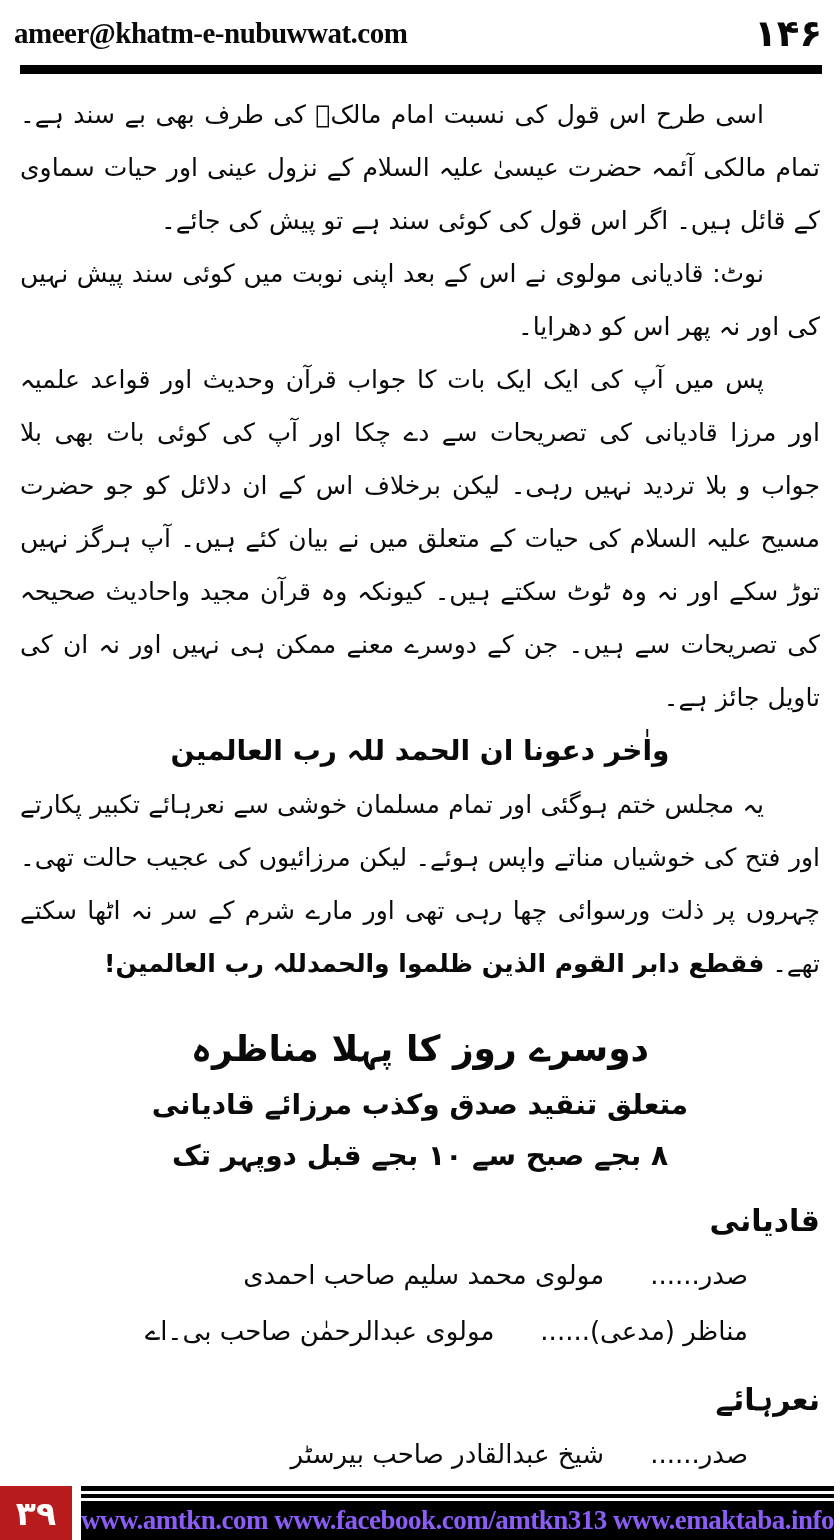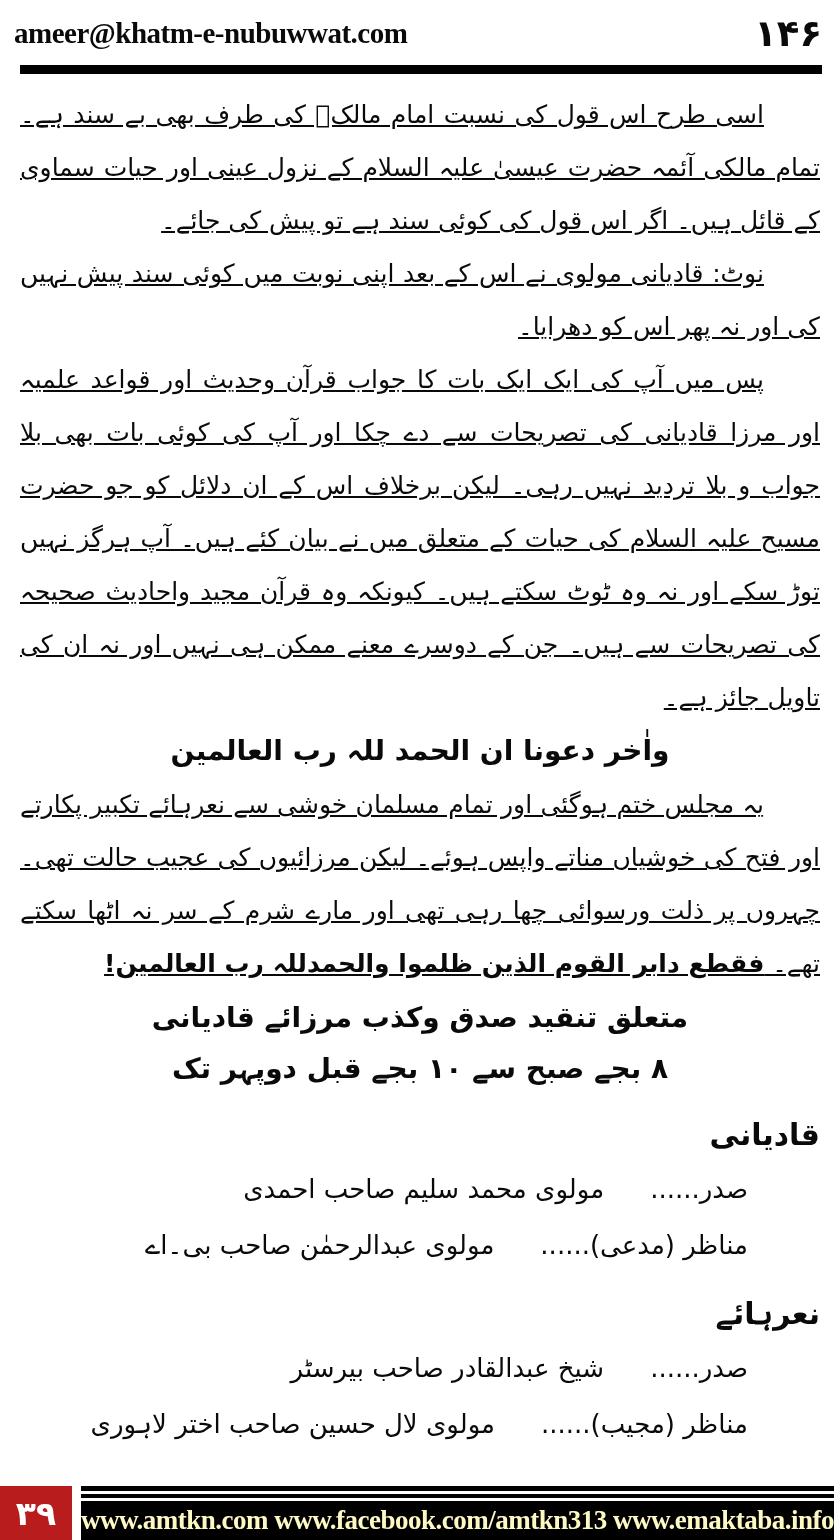--- a/index.html
+++ b/index.html
@@ -27,21 +27,21 @@
   
   .main{
     direction:rtl;
     padding:14px 20px 0 20px;
   }
   .para{
     font-size:25px;line-height:2.12;
     text-align:justify;
     margin:0;
   }
-  .para.indent{text-indent:56px;text-decoration:underline;}
+  .para.indent{text-indent:56px;}
   .arabic-inline{font-weight:bold;margin-left:48px;}
   .dua{
     text-align:center;font-weight:bold;font-size:28px;
     margin:2px 0;line-height:1.8;
   }
   .h-main{
     text-align:center;font-size:36px;font-weight:bold;
     margin:34px 0 8px 0;line-height:1.4;
   }
   .h-sub{
@@ -72,21 +72,21 @@
     direction:rtl;
   }
   .ftr-bar{
     flex:1;background:#000;
     display:flex;flex-direction:column;
   }
   .ftr-stripe{height:3px;background:#fff;}
   .ftr-stripe.s1{margin-top:5px;}
   .ftr-stripe.s2{margin-top:4px;}
   .ftr-links{
-    flex:1;color:#fef9c3;
+    flex:1;color:#8b5cf6;
     font-family:"Liberation Serif",serif;font-weight:bold;
     font-size:27px;letter-spacing:-0.5px;
     display:flex;align-items:center;justify-content:center;
     direction:ltr;white-space:nowrap;
   }
 </style>
 </head>
 <body>
 
 <div class="page">
@@ -102,20 +102,21 @@
     <p class="para indent">اسی طرح اس قول کی نسبت امام مالکؒ کی طرف بھی بے سند ہے۔ تمام مالکی آئمہ حضرت عیسیٰ علیہ السلام کے نزول عینی اور حیات سماوی کے قائل ہیں۔ اگر اس قول کی کوئی سند ہے تو پیش کی جائے۔</p>
 
     <p class="para indent">نوٹ: قادیانی مولوی نے اس کے بعد اپنی نوبت میں کوئی سند پیش نہیں کی اور نہ پھر اس کو دھرایا۔</p>
 
     <p class="para indent">پس میں آپ کی ایک ایک بات کا جواب قرآن وحدیث اور قواعد علمیہ اور مرزا قادیانی کی تصریحات سے دے چکا اور آپ کی کوئی بات بھی بلا جواب و بلا تردید نہیں رہی۔ لیکن برخلاف اس کے ان دلائل کو جو حضرت مسیح علیہ السلام کی حیات کے متعلق میں نے بیان کئے ہیں۔ آپ ہرگز نہیں توڑ سکے اور نہ وہ ٹوٹ سکتے ہیں۔ کیونکہ وہ قرآن مجید واحادیث صحیحہ کی تصریحات سے ہیں۔ جن کے دوسرے معنے ممکن ہی نہیں اور نہ ان کی تاویل جائز ہے۔</p>
 
     <div class="dua">واٰخر دعونا ان الحمد للہ رب العالمین</div>
 
     <p class="para indent"><span>یہ مجلس ختم ہوگئی اور تمام مسلمان خوشی سے نعرہائے تکبیر پکارتے اور فتح کی خوشیاں مناتے واپس ہوئے۔ لیکن مرزائیوں کی عجیب حالت تھی۔ چہروں پر ذلت ورسوائی چھا رہی تھی اور مارے شرم کے سر نہ اٹھا سکتے تھے۔ </span><span class="arabic-inline">فقطع دابر القوم الذین ظلموا والحمدللہ رب العالمین!</span></p>
 
+    <div class="h-main">دوسرے روز کا پہلا مناظرہ</div>
     <div class="h-sub">متعلق تنقید صدق وکذب مرزائے قادیانی</div>
     <div class="h-sub">۸ بجے صبح سے ۱۰ بجے قبل دوپہر تک</div>
 
     <div>
       <div class="team-name">قادیانی</div>
       <div class="team-row">
         <span class="lbl">صدر......</span>
         <span class="val">مولوی محمد سلیم صاحب احمدی</span>
       </div>
       <div class="team-row">

